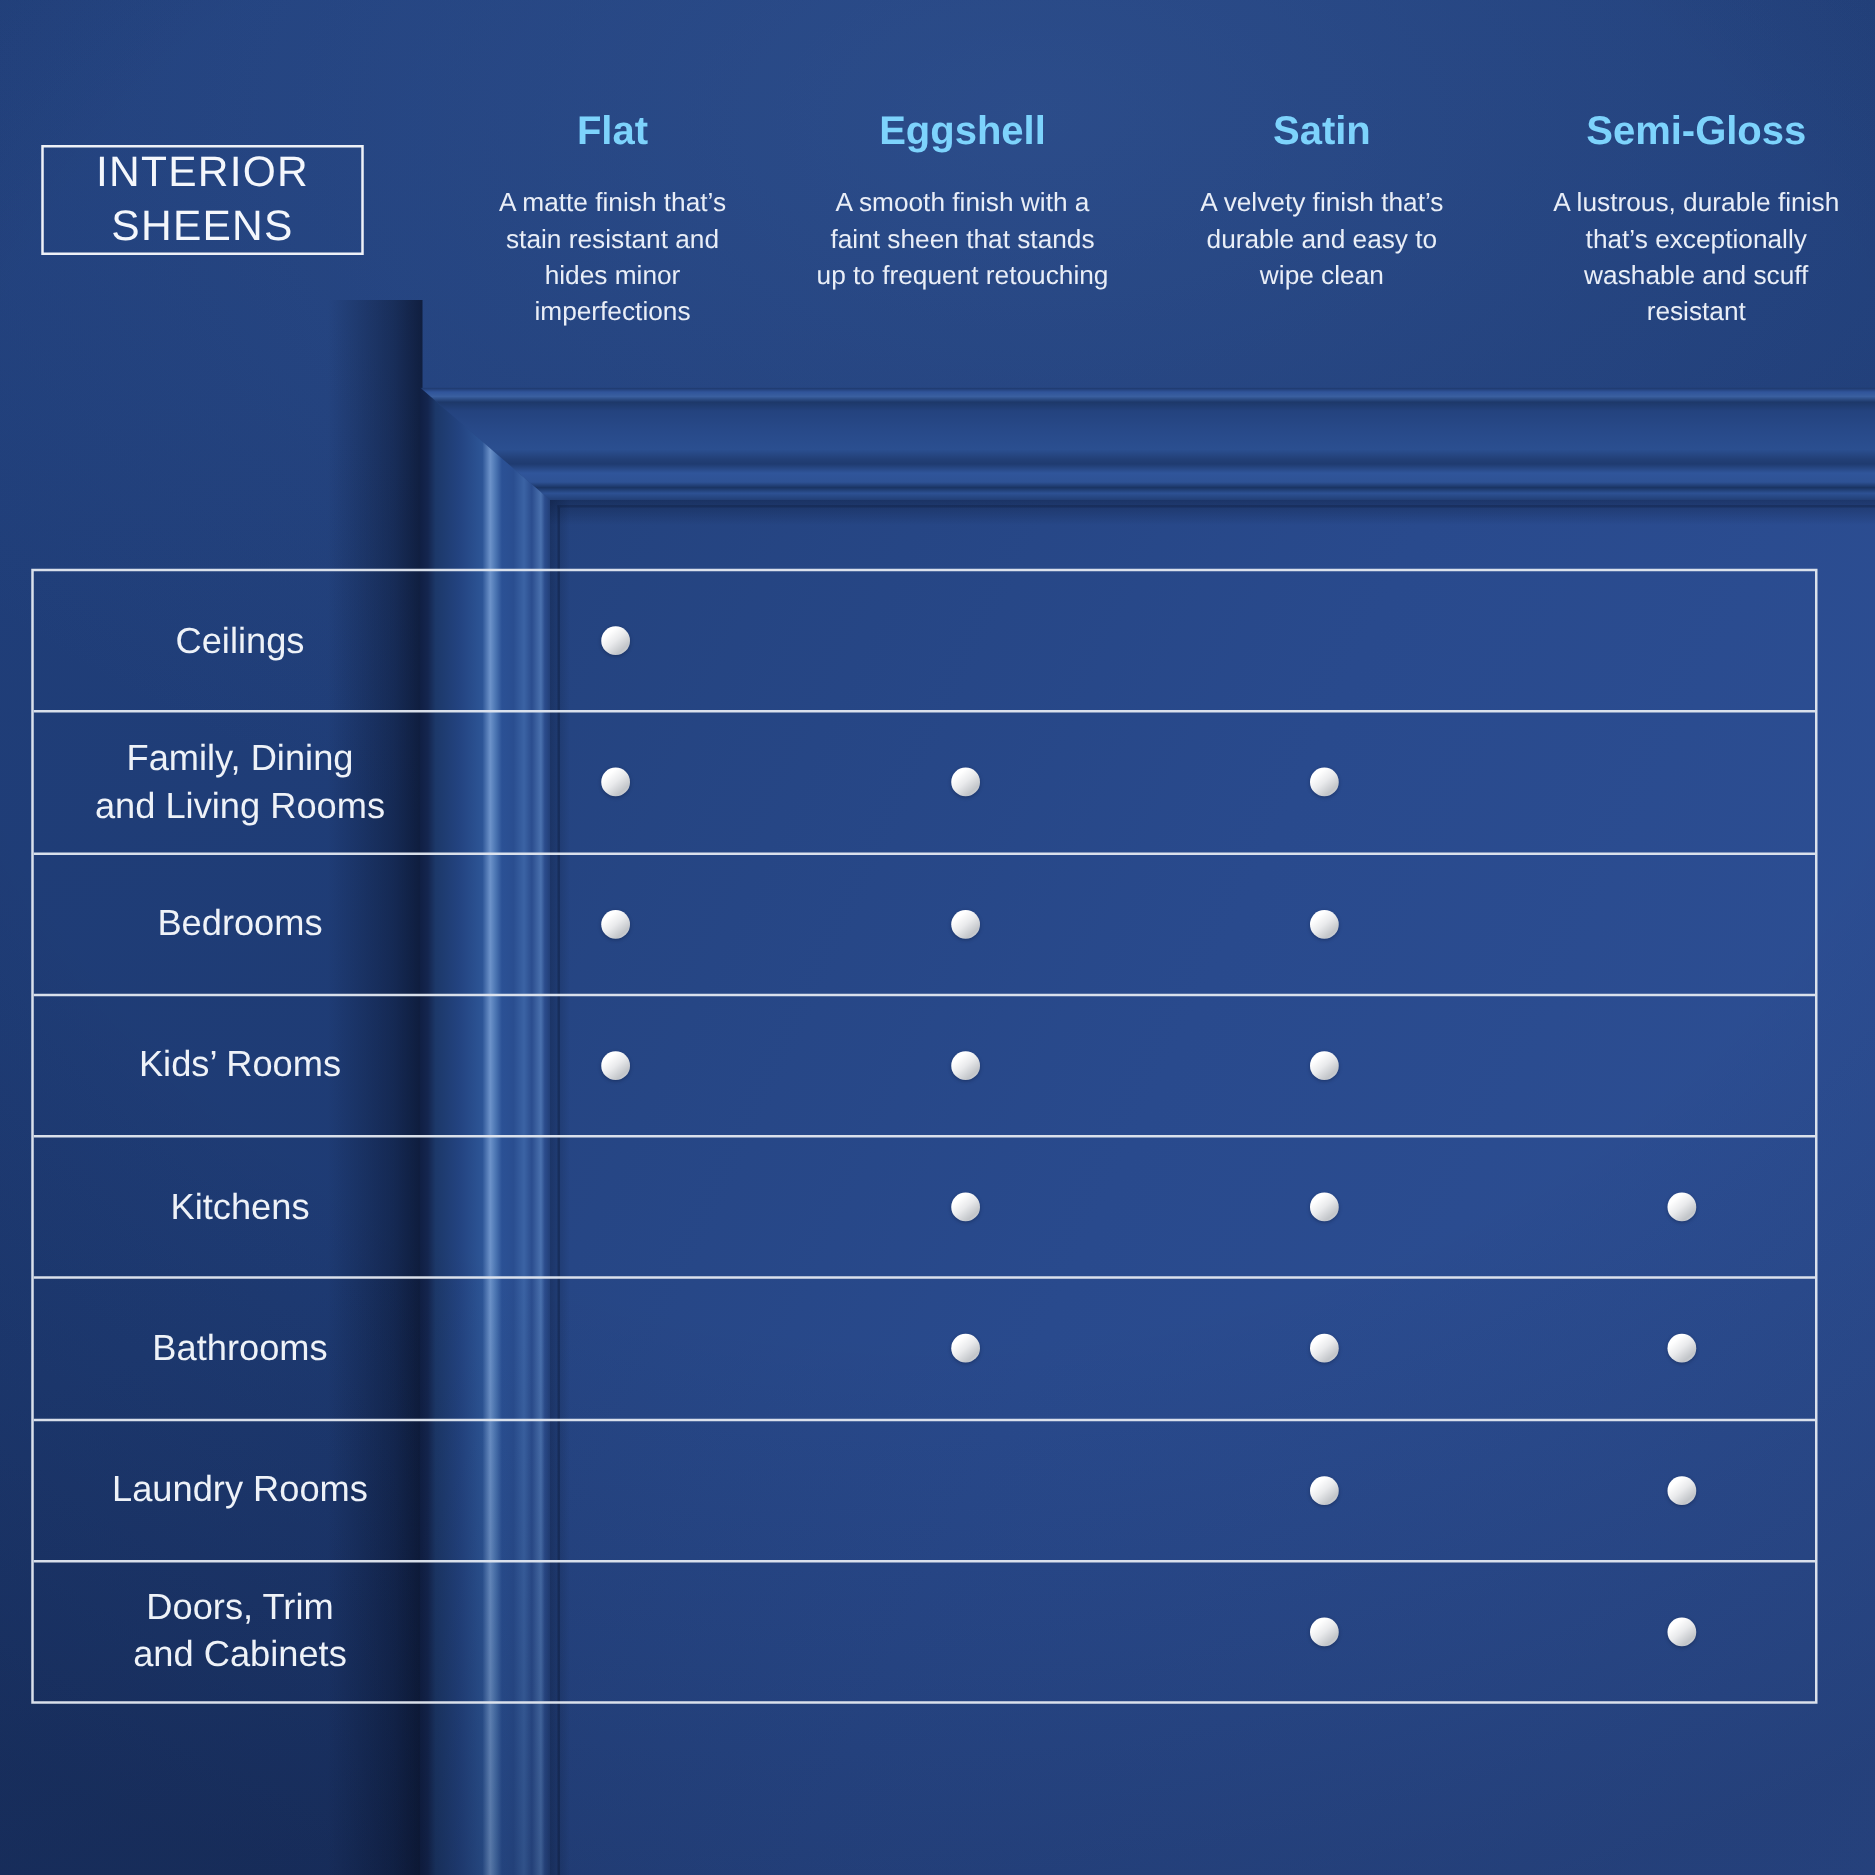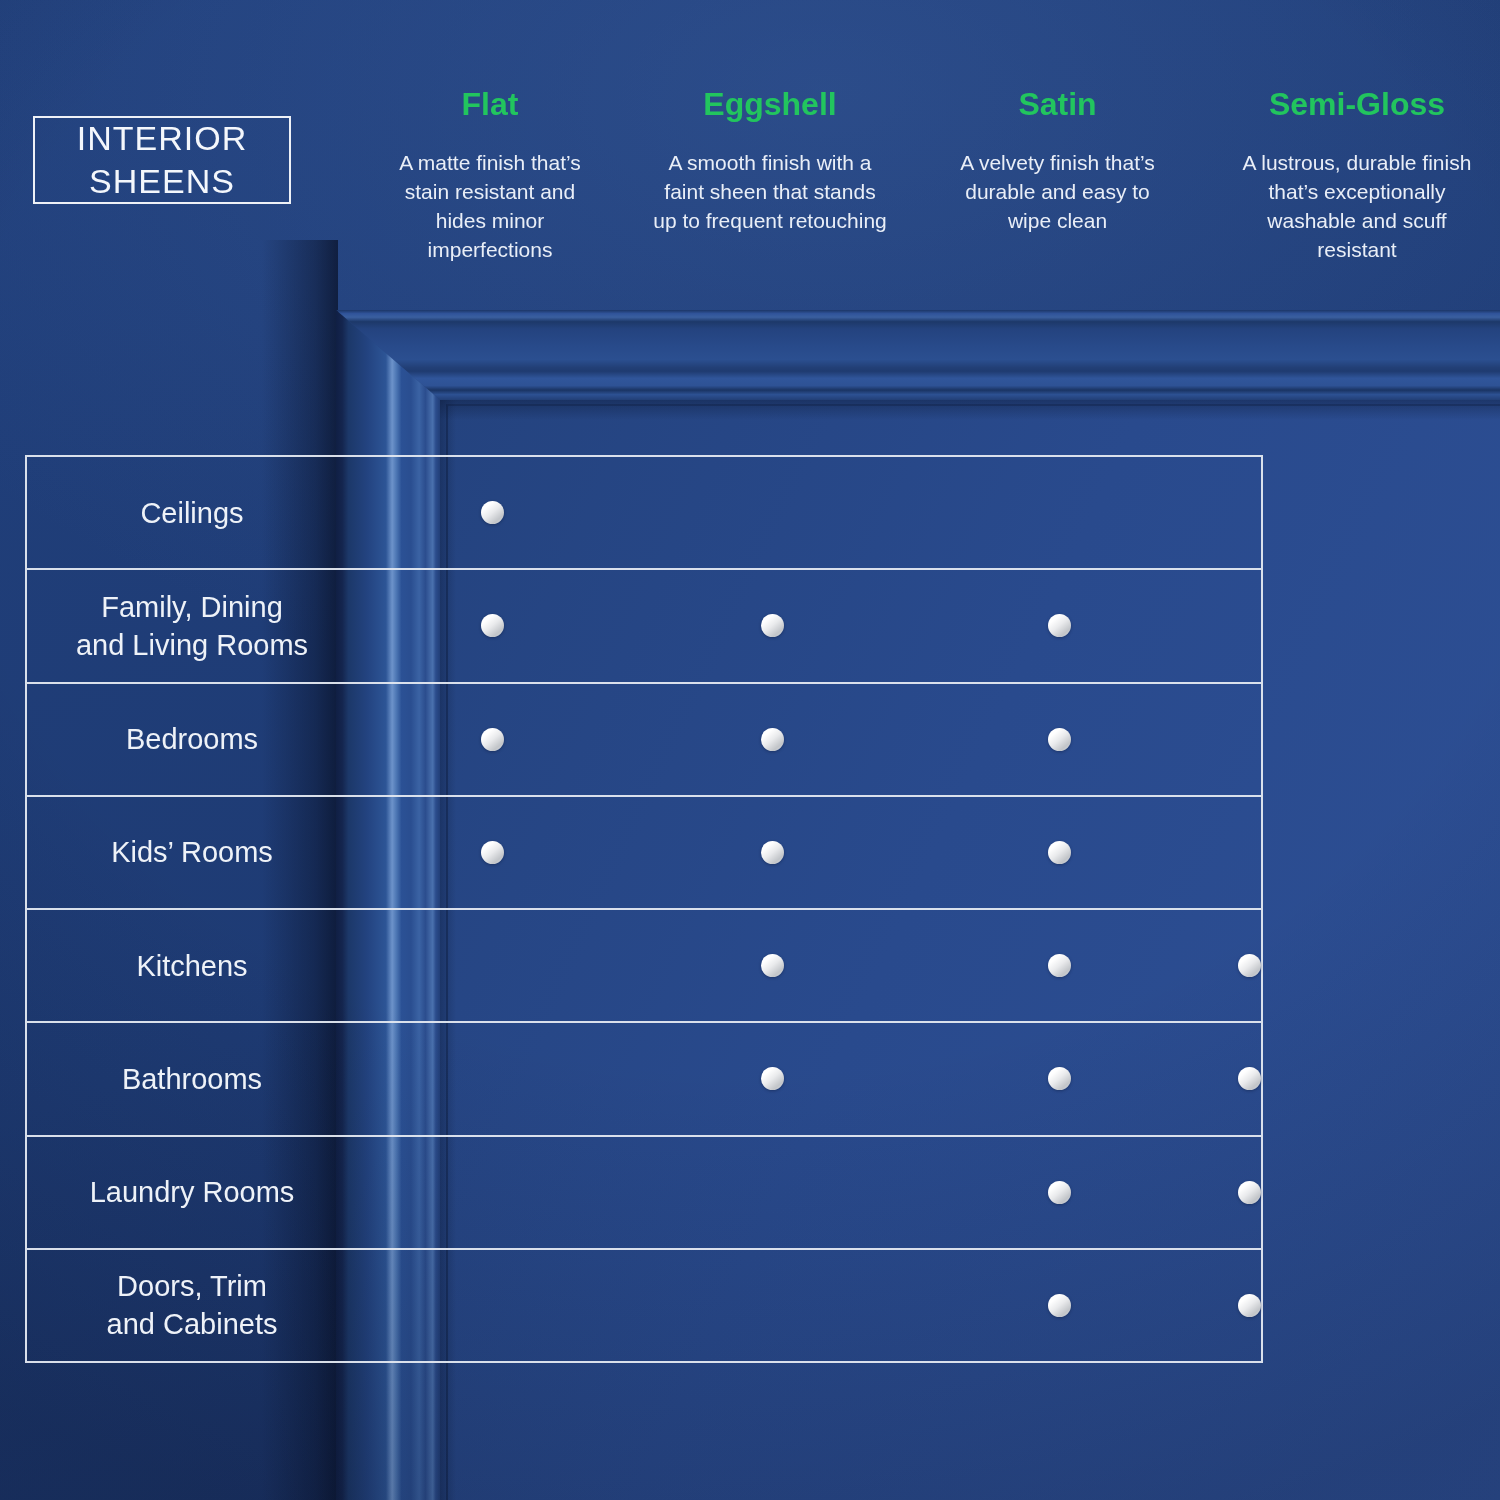--- a/index.html
+++ b/index.html
@@ -58,30 +58,30 @@
   .cols{display:grid;grid-template-columns:330px 270px 290px 285px 1fr;}
   
   .title-box{
     position:absolute;left:33px;top:116px;width:258px;height:88px;box-sizing:border-box;
     border:2px solid #eef1f7;display:flex;flex-direction:column;align-items:center;justify-content:center;
     font-size:34px;line-height:43px;letter-spacing:1px;color:#f4f7fc;text-align:center;
   }
   
   .headers{position:absolute;left:25px;top:84px;width:1453px;}
   .sheen{text-align:center;}
-  .sheen h2{margin:0 0 24px;font-size:32px;line-height:40px;font-weight:bold;color:#22c55e;}
+  .sheen h2{margin:0 0 24px;font-size:32px;line-height:40px;font-weight:bold;color:#7dd3fc;}
   .sheen p{margin:0 auto;font-size:21px;line-height:29px;color:#e9eef7;}
   .sheen:nth-child(2) p{max-width:225px;}
   .sheen:nth-child(3) p{max-width:235px;}
   .sheen:nth-child(4) p{max-width:212px;}
   .sheen:nth-child(5) p{max-width:238px;}
   .shift-right{position:relative;left:18px;}
   
   .sheens-table{
-    position:absolute;left:25px;top:455px;width:1238px;height:908px;box-sizing:border-box;
+    position:absolute;left:25px;top:455px;width:1429px;height:908px;box-sizing:border-box;
     border:2px solid rgba(228,233,241,0.95);display:flex;flex-direction:column;
   }
   .row{flex:1;align-items:center;}
   .row:not(:last-child){border-bottom:2px solid rgba(228,233,241,0.95);}
   .room-label{
     text-align:center;font-size:29px;line-height:38px;color:#eef2f8;white-space:pre-line;
   }
   .cell{display:flex;align-items:center;justify-content:center;}
   .dot{
     width:23px;height:23px;border-radius:50%;

